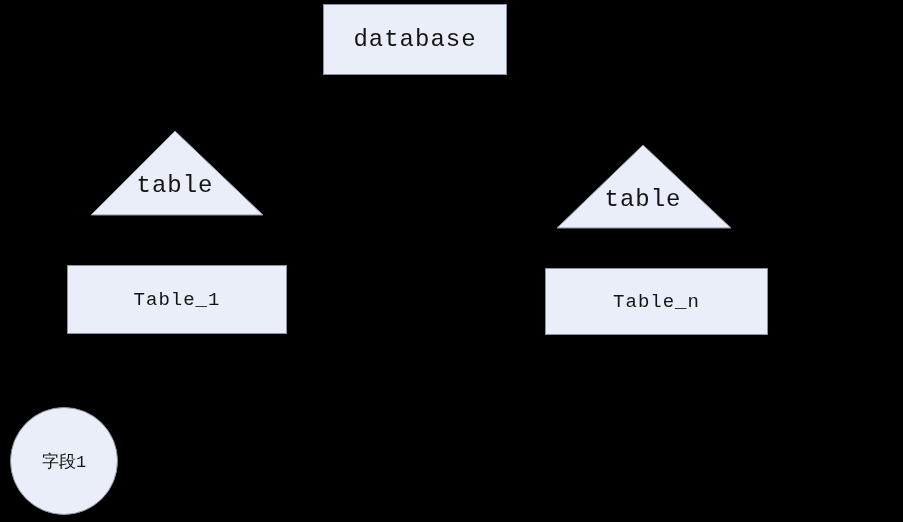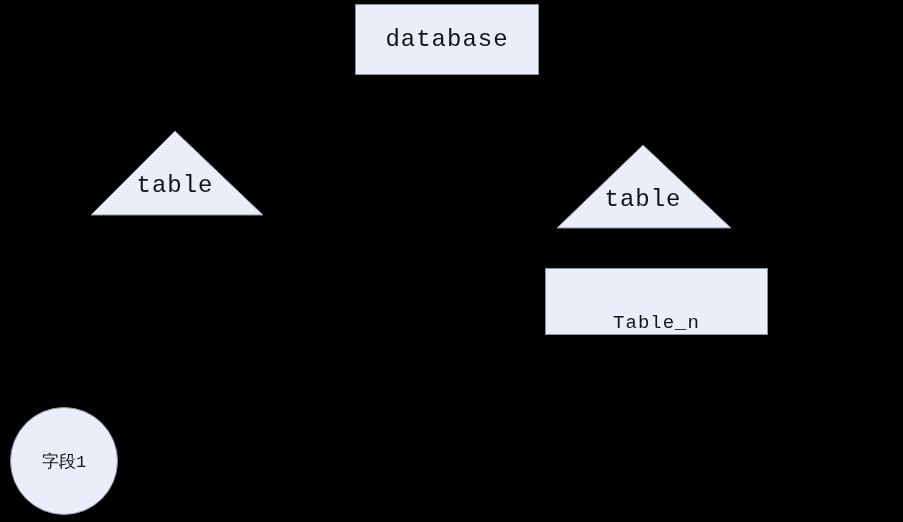--- a/index.html
+++ b/index.html
@@ -52,36 +52,39 @@
     text-align: center;
     font-size: 24px;
     letter-spacing: 1px;
   }
 </style>
 </head>
 <body>
 
 <div class="canvas">
 
-  <div class="node-rect db-label" style="left:323px; top:4px; width:184px; height:71px;margin-left:32px;">
+  <div class="node-rect db-label" style="left:323px; top:4px; width:184px; height:71px;">
     <span>database</span>
   </div>
 
   <svg class="tri-svg" style="left:88px; top:128px;" width="180" height="90">
     <polygon points="87,3 3,87 175,87"></polygon>
   </svg>
   <div class="tri-label" style="left:100px; top:172px; width:150px;">table</div>
 
   <svg class="tri-svg" style="left:553px; top:142px;" width="182" height="90">
     <polygon points="90,3 4,86 178,86"></polygon>
   </svg>
   <div class="tri-label" style="left:568px; top:186px; width:150px;">table</div>
 
+  <div class="node-rect tbl-label" style="left:67px; top:265px; width:220px; height:69px;">
+    <span>Table_1</span>
+  </div>
 
-  <div class="node-rect tbl-label" style="left:545px; top:268px; width:223px; height:67px;align-items:flex-end;">
+  <div class="node-rect tbl-label" style="left:545px; top:268px; width:223px; height:67px;">
     <span>Table_n</span>
   </div>
 
   <div class="node-circle" style="left:10px; top:407px; width:108px; height:108px;">
     <span>字段1</span>
   </div>
 
 
 </div>
 

